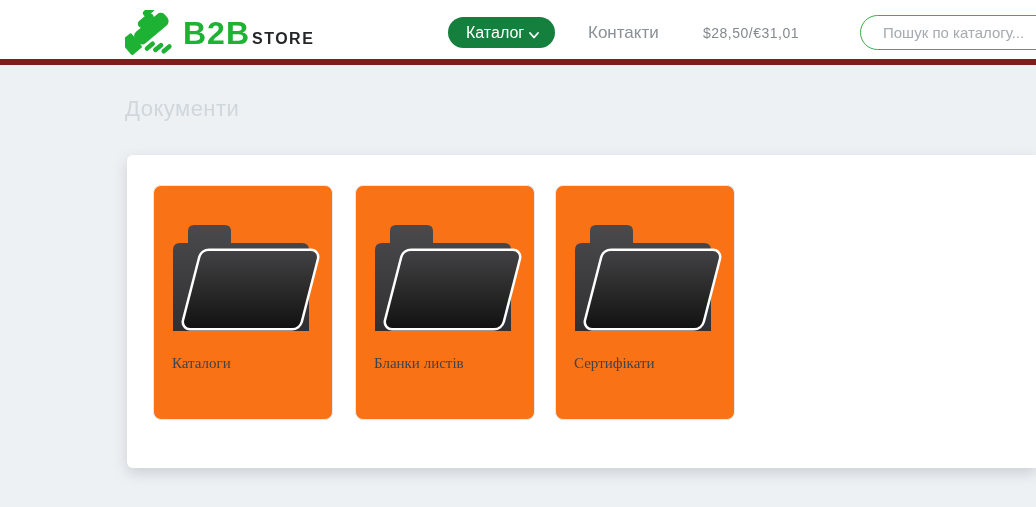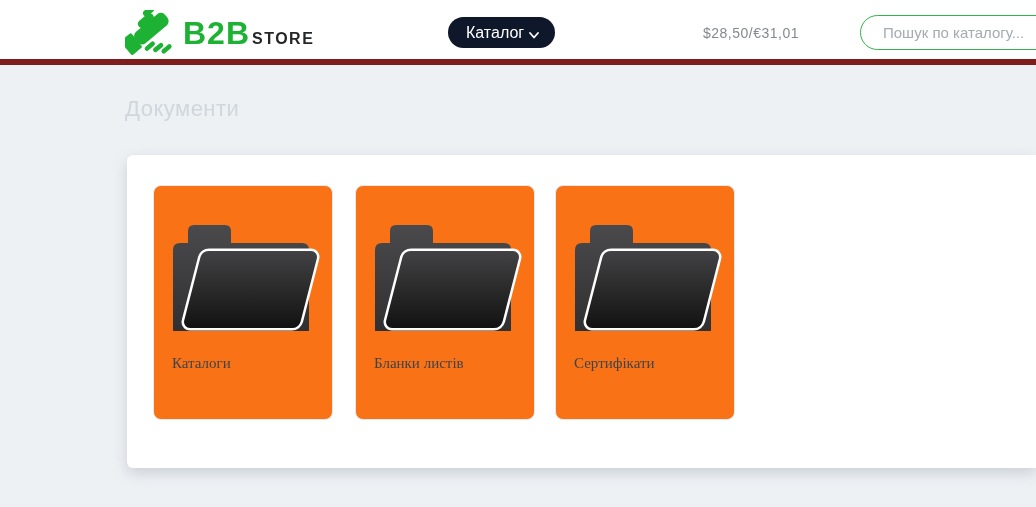--- a/index.html
+++ b/index.html
@@ -46,21 +46,21 @@
     color: #242628;
     letter-spacing: 1.5px;
     line-height: 1;
     margin-left: 2px;
   }
   .catalog-btn {
     position: absolute;
     left: 448px; top: 17px;
     height: 31px;
     padding: 0 16px 0 18px;
-    background: #0f172a;
+    background: #15803d;
     border: none;
     border-radius: 16px;
     color: #ffffff;
     font-size: 16px;
     font-family: "Liberation Sans", sans-serif;
     display: flex;
     align-items: center;
     gap: 5px;
     cursor: pointer;
   }
@@ -180,20 +180,21 @@
 
     <button class="catalog-btn">
       <span>Каталог</span>
       <span class="chevron">
         <svg width="10" height="7" viewBox="0 0 10 7">
             <polyline points="1,1 5,5.5 9,1" fill="none" stroke="#ffffff" stroke-width="1.8" stroke-linecap="round" stroke-linejoin="round"></polyline>
           </svg>
       </span>
     </button>
 
+    <a class="contacts-link">Контакти</a>
 
     <div class="currency">$28,50/€31,01</div>
 
     <input class="search-input" type="text" placeholder="Пошук по каталогу..." style="">
   </div>
 
   <div class="page-title">Документи</div>
 
   <div class="panel">
 

